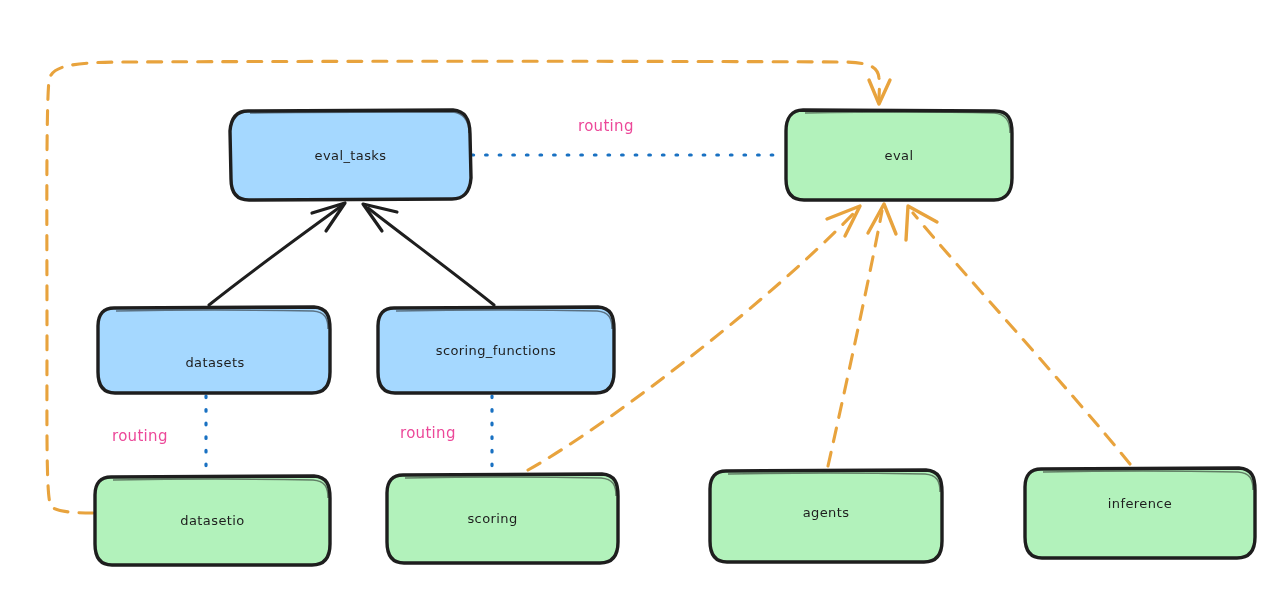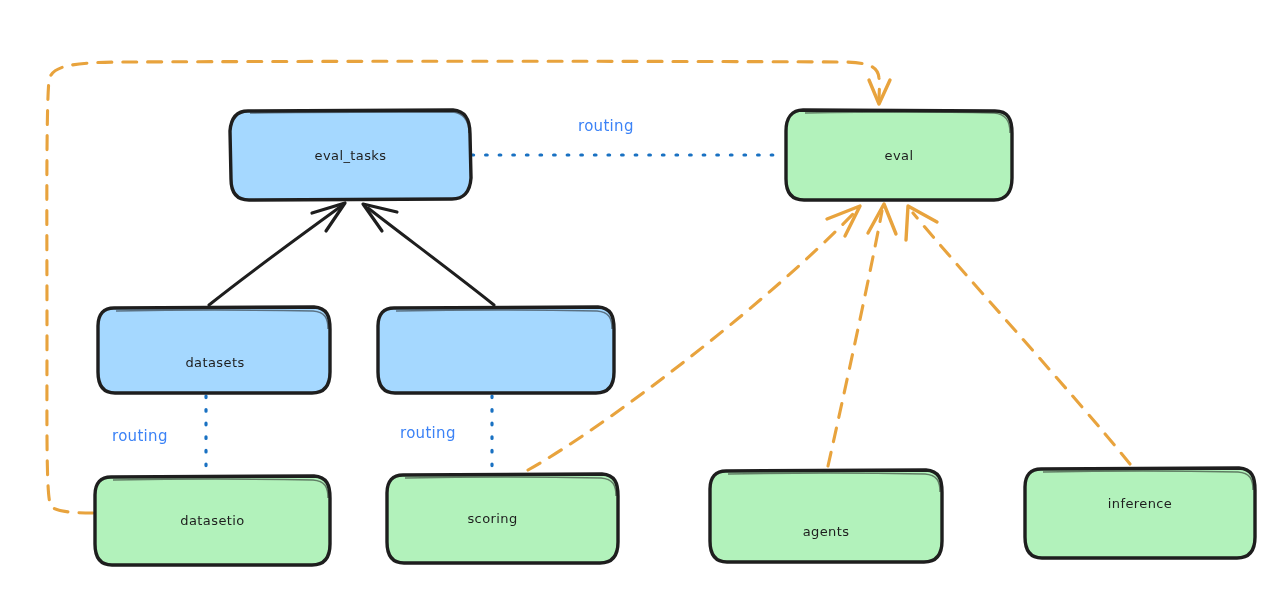--- a/index.html
+++ b/index.html
@@ -37,21 +37,21 @@
     font-size: 13px;
     color: #1e1e1e;
     letter-spacing: 0.4px;
     pointer-events: none;
     user-select: none;
   }
   .edge-label {
     position: absolute;
     font-family: "DejaVu Sans", sans-serif;
     font-size: 15px;
-    color: #3b82f6;
+    color: #ec4899;
     letter-spacing: 0.3px;
     white-space: nowrap;
     user-select: none;
   }
   .node-hit {
     position: absolute;
     background: transparent;
   }
 </style>
 </head>
@@ -143,23 +143,24 @@
 
     <g>
       <path d="M 1041 469 L 1239 468 C 1252 469 1255 477 1255 490 L 1255 537 C 1255 551 1249 558 1237 558 L 1042 558 C 1030 558 1025 550 1025 537 L 1025 487 C 1025 475 1031 469 1041 469 Z" fill="#b2f2bb" stroke="#1e1e1e" stroke-width="3.4" stroke-linejoin="round"></path>
       <path d="M 1043 472 C 1097 471 1188 471 1238 472 C 1250 473 1253 479 1253 490" fill="none" stroke="#1e1e1e" stroke-width="1.5" opacity="0.55"></path>
     </g>
   </svg>
 
   <div class="node-label" style="left:231px; top:110px; width:239px; height:90px;">eval_tasks</div>
   <div class="node-label" style="left:786px; top:110px; width:226px; height:90px;">eval</div>
   <div class="node-label" style="left:99px; top:307px; width:232px; height:110px;">datasets</div>
+  <div class="node-label" style="left:378px; top:307px; width:236px; height:86px;">scoring_functions</div>
   <div class="node-label" style="left:95px; top:476px; width:235px; height:89px;">datasetio</div>
   <div class="node-label" style="left:387px; top:474px; width:211px; height:89px;">scoring</div>
-  <div class="node-label" style="left:710px; top:485px; width:232px; height:92px;">agents</div>
+  <div class="node-label" style="left:710px; top:466px; width:232px; height:92px;">agents</div>
   <div class="node-label" style="left:1025px; top:468px; width:230px; height:70px;">inference</div>
 
   <div class="edge-label" style="left:578px; top:117px;">routing</div>
   <div class="edge-label" style="left:112px; top:427px;">routing</div>
   <div class="edge-label" style="left:400px; top:424px;">routing</div>
 
   <div class="node-hit" style="left:231px; top:110px; width:239px; height:90px;"></div>
   <div class="node-hit" style="left:786px; top:110px; width:226px; height:90px;"></div>
   <div class="node-hit" style="left:98px; top:307px; width:232px; height:86px;"></div>
   <div class="node-hit" style="left:378px; top:307px; width:236px; height:86px;"></div>

